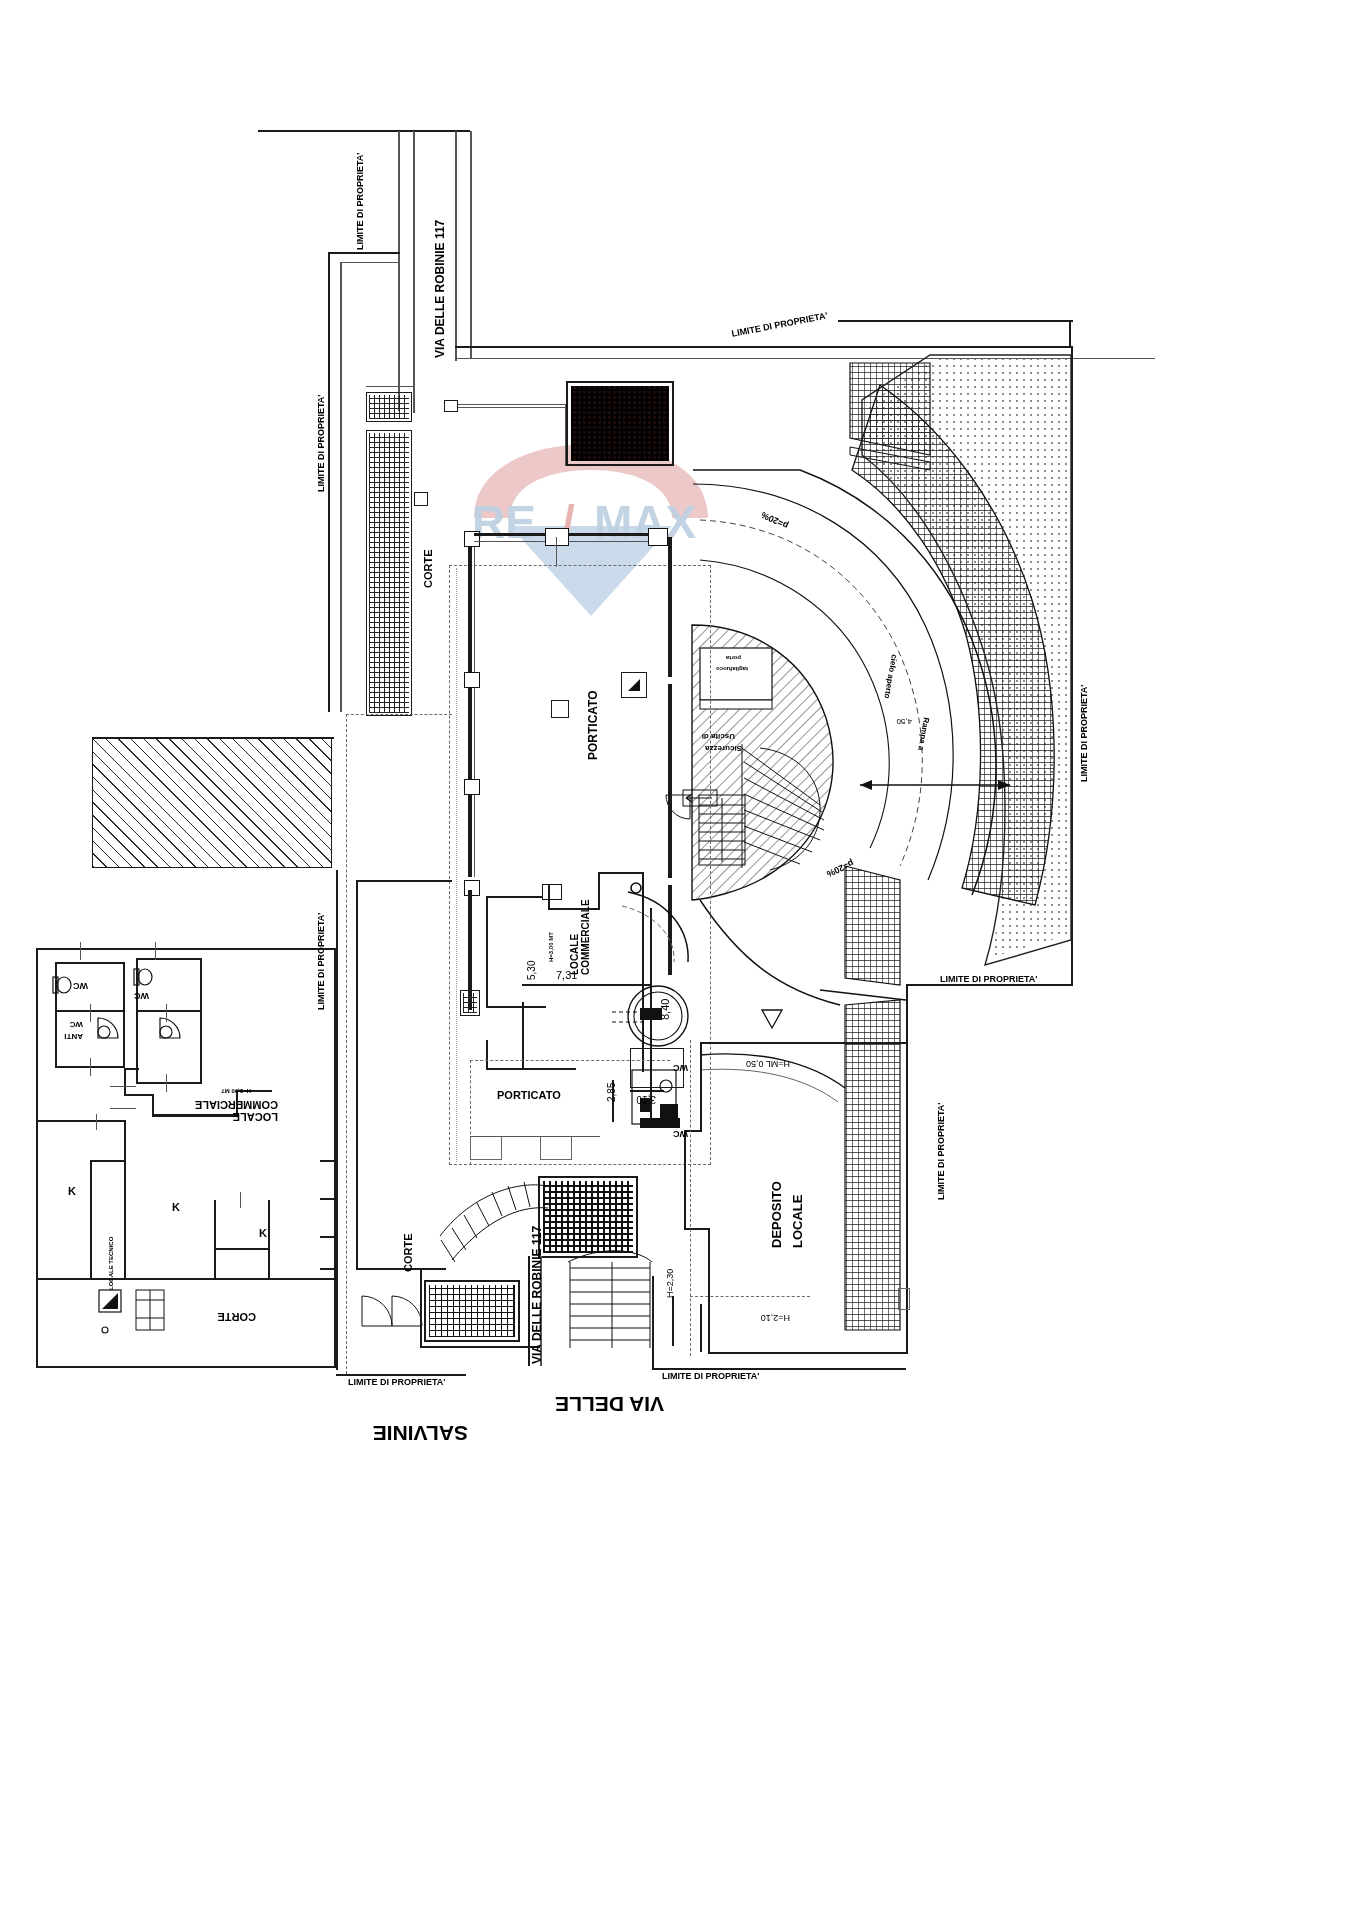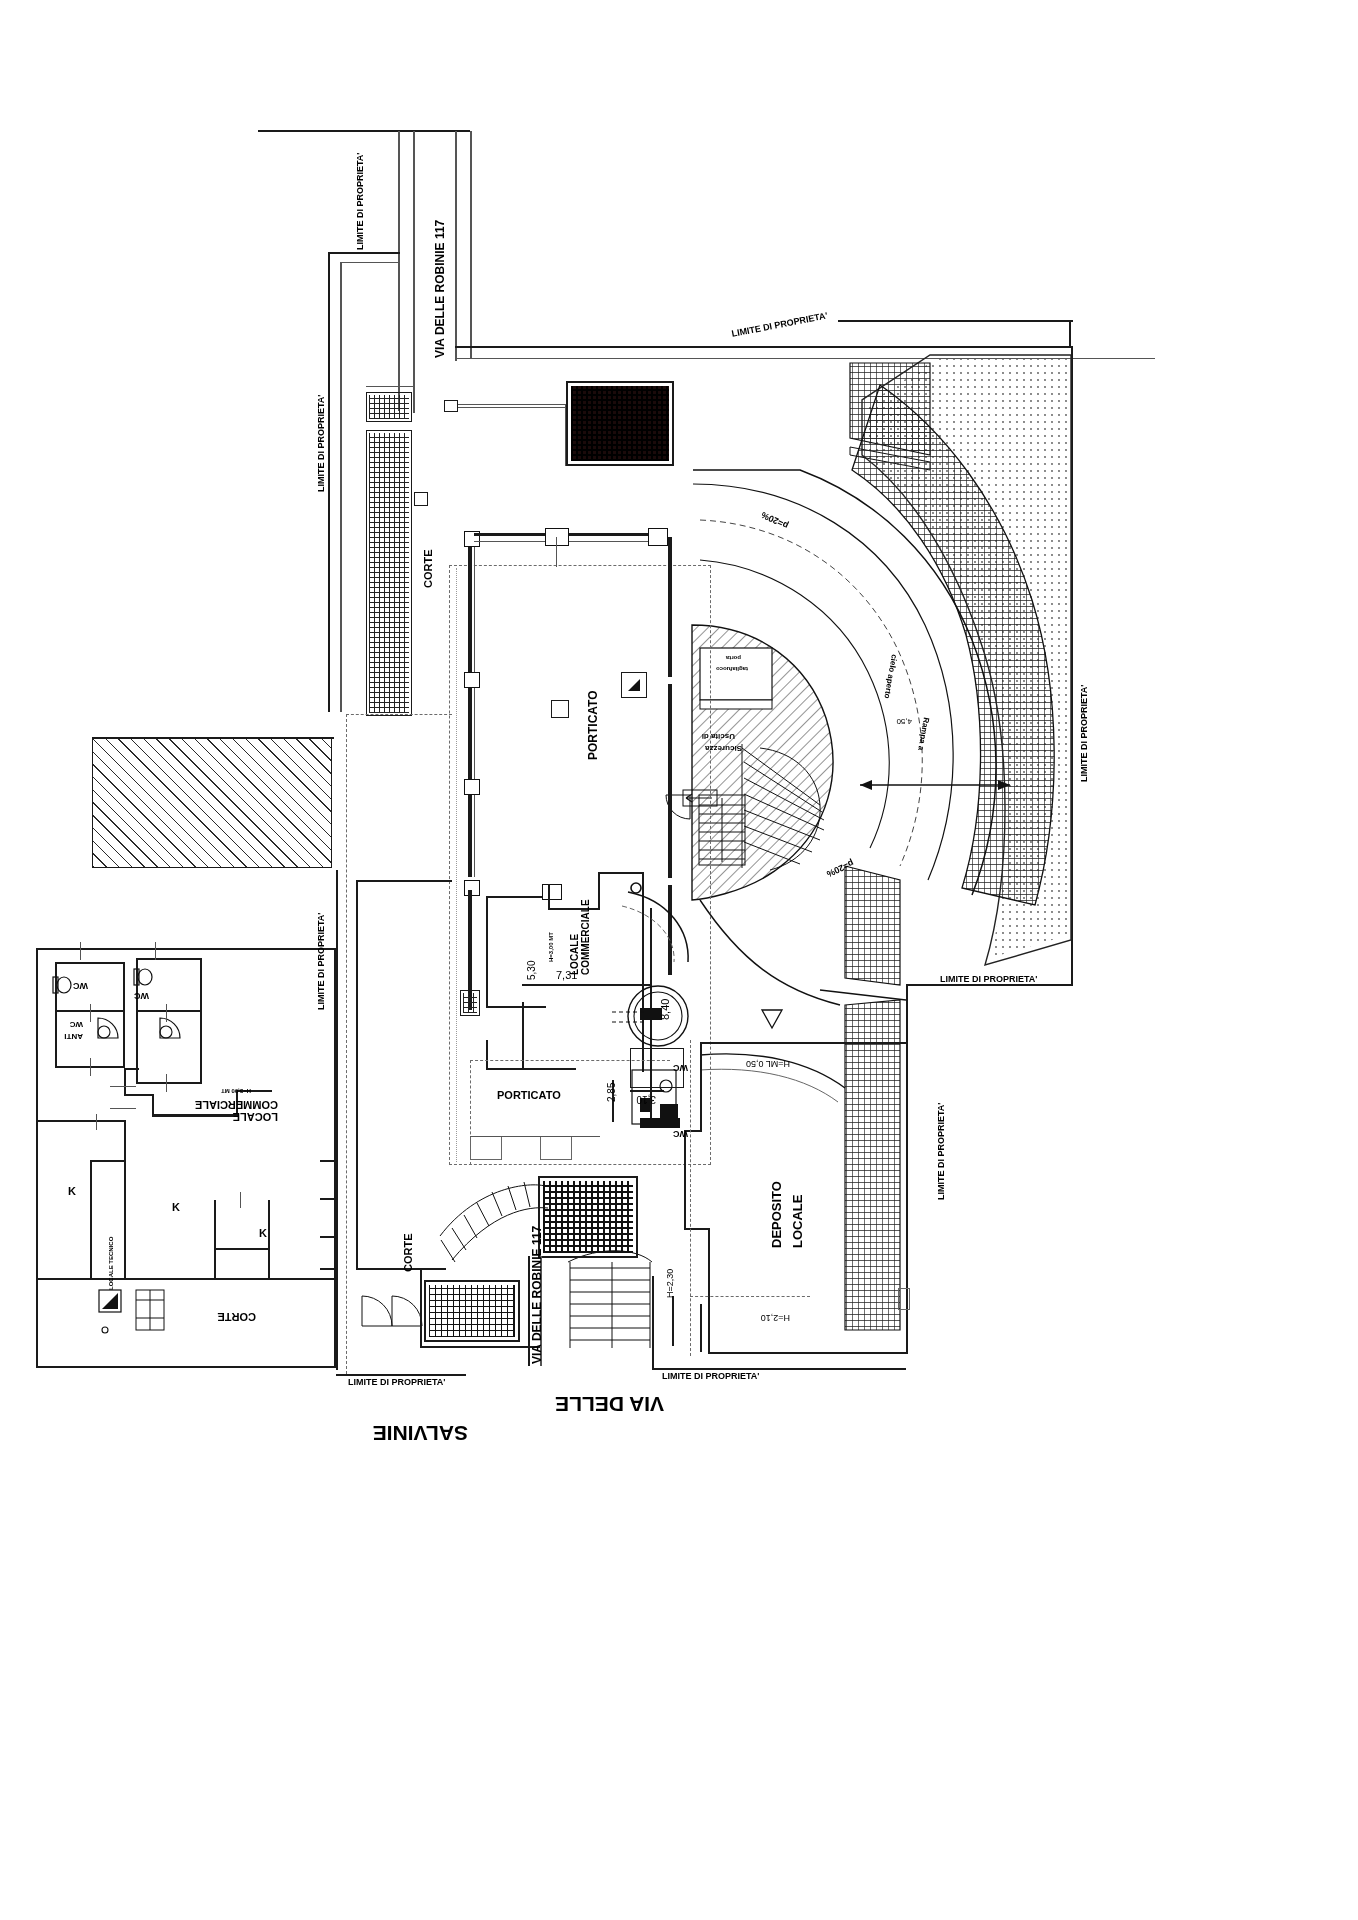--- a/index.html
+++ b/index.html
@@ -70,20 +70,31 @@
     opacity:.9;pointer-events:none;
   }
   
   .svgwrap{position:absolute;left:0;top:0;width:1358px;height:1920px;pointer-events:none;}
 </style>
 </head>
 <body>
 
 <div id="sheet">
 
+  <div id="wm">
+    <svg viewBox="0 0 250 190" width="250" height="190">
+      <path d="M8 88 C8 40 60 14 125 14 C190 14 242 40 242 88 L206 88 C206 56 170 40 125 40 C80 40 44 56 44 88 Z" fill="#ecc3c3"></path>
+      <path d="M44 96 L206 96 L125 186 Z" fill="#c6d7e8"></path>
+      <g font-family="Liberation Sans, sans-serif" font-weight="bold" font-size="46" fill="#b9cde0" opacity="0.95">
+        <text x="6" y="108">RE</text>
+        <text x="96" y="108" fill="#e5a7a7">/</text>
+        <text x="128" y="108">MAX</text>
+      </g>
+    </svg>
+  </div>
 
   <div class="ln" style="left:258px;top:130px;width:212px;height:2px;"></div>
   <div class="ln thin" style="left:398px;top:131px;width:2px;height:280px;"></div>
   <div class="ln thin" style="left:413px;top:131px;width:2px;height:282px;"></div>
   <div class="ln" style="left:328px;top:252px;width:72px;height:2px;"></div>
   <div class="ln" style="left:328px;top:252px;width:2px;height:460px;"></div>
   <div class="ln thin" style="left:340px;top:262px;width:2px;height:450px;"></div>
   <div class="ln thin" style="left:340px;top:262px;width:60px;height:1px;"></div>
 
   <div class="ln thin" style="left:455px;top:131px;width:2px;height:230px;"></div>

